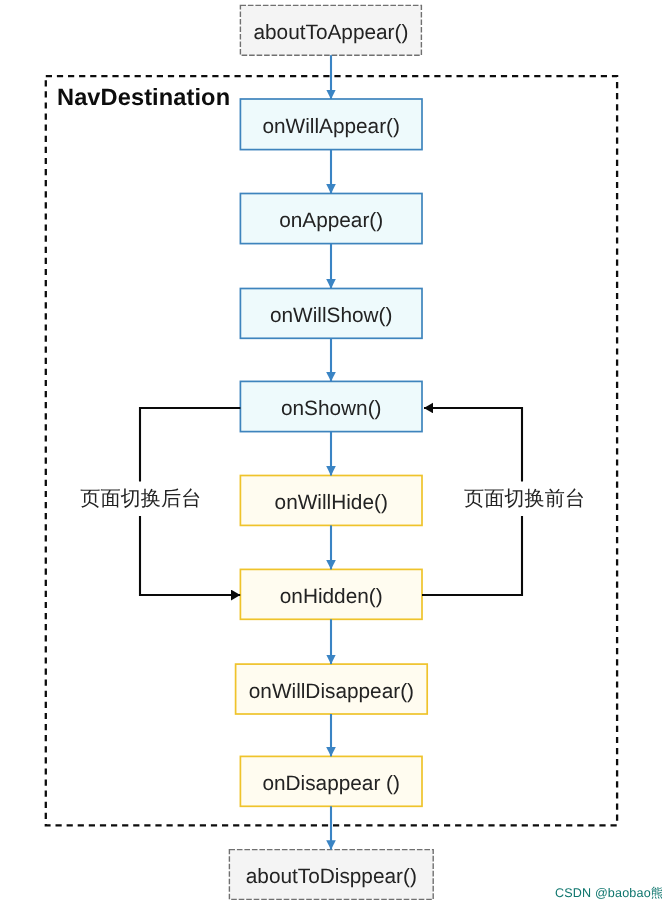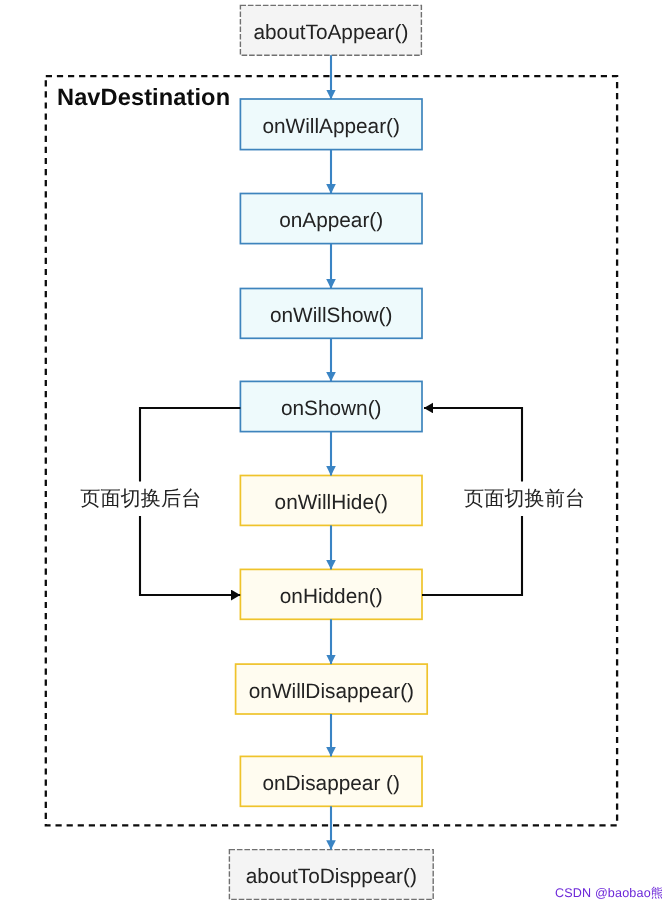--- a/index.html
+++ b/index.html
@@ -47,21 +47,21 @@
   }
   .edge-label {
     font-family: "Liberation Sans", sans-serif;
     font-size: 20.2px;
     fill: #232323;
   }
   .watermark {
     position: absolute;
     font-family: "Liberation Sans", sans-serif;
     font-size: 12.6px;
-    color: #6d28d9;
+    color: #0f766e;
     white-space: nowrap;
     letter-spacing: 0.15px;
   }
 </style>
 </head>
 <body>
 
 <div id="stage">
 
   <svg class="diagram" viewBox="0 0 662 907">

